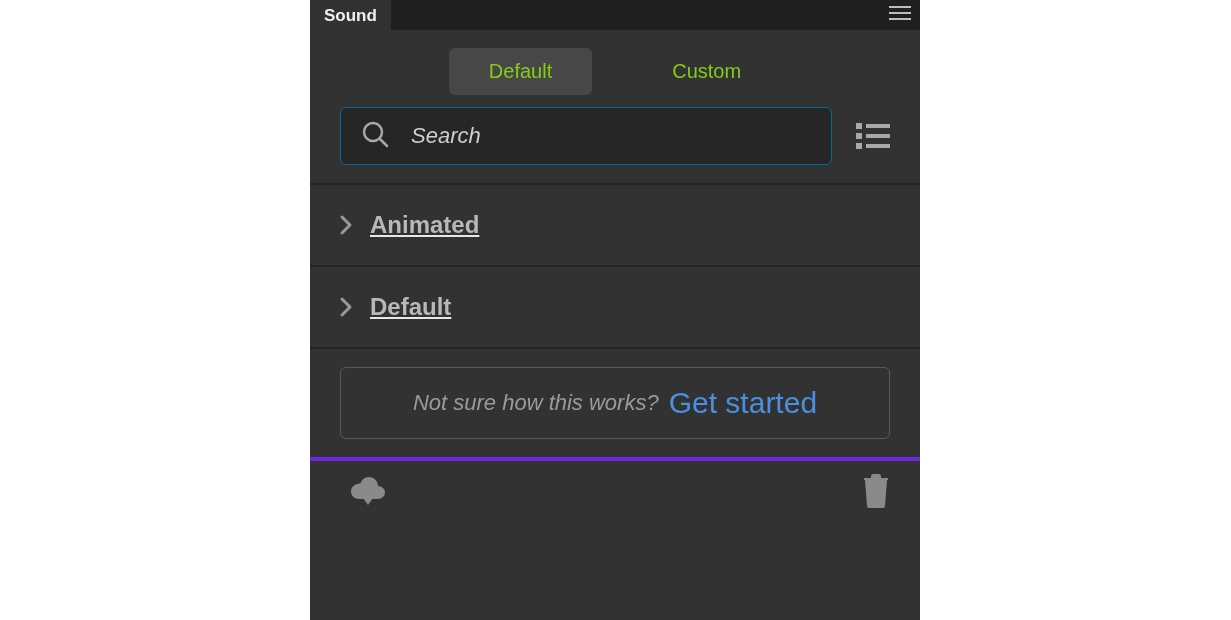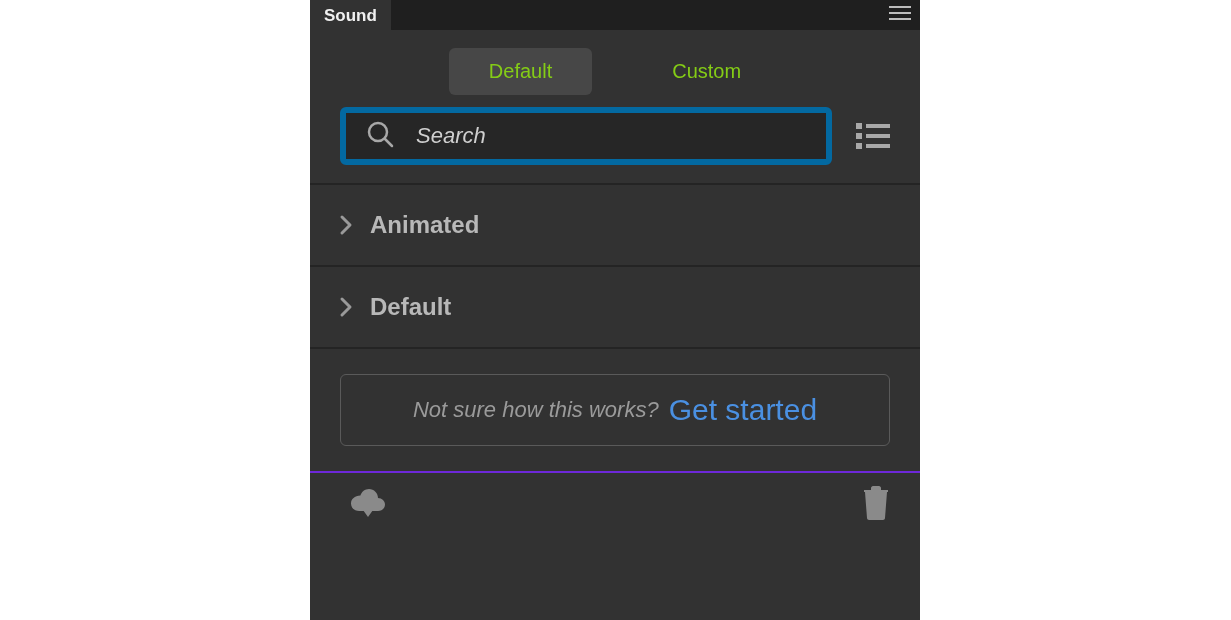--- a/index.html
+++ b/index.html
@@ -73,21 +73,21 @@
   .search-row {
     display: flex;
     align-items: center;
     gap: 24px;
     padding: 0 30px 18px 30px;
   }
   .search-box {
     flex: 1;
     height: 58px;
     background: #262626;
-    border: 6px solid #0369a1;
+    border: 1px solid #0369a1;
     border-radius: 6px;
     display: flex;
     align-items: center;
     gap: 20px;
     padding: 0 20px;
     box-sizing: border-box;
   }
   .search-icon svg { width: 28px; height: 28px; }
   .search-icon circle { stroke: #a8a8a8; stroke-width: 2.5; fill: none; }
   .search-icon line { stroke: #a8a8a8; stroke-width: 2.5; stroke-linecap: round; }
@@ -110,32 +110,33 @@
     border-top: 2px solid #242424;
   }
   .category-row {
     height: 80px;
     display: flex;
     align-items: center;
     gap: 16px;
     padding: 0 28px;
     border-bottom: 2px solid #242424;
     cursor: pointer;
+    text-decoration: underline;
   }
   .chevron svg { width: 16px; height: 24px; display:block; }
   .chevron polyline { stroke: #9a9a9a; stroke-width: 3; fill: none; stroke-linecap: round; stroke-linejoin: round; }
   .category-label {
     font-size: 24px;
     font-weight: 700;
     color: #b8b8b8;
   }
 
   .help-section {
-    padding: 25px 30px;
-    border-bottom: 2px solid #6d28d9;
+    padding: 18px 30px;
+    border-bottom: 4px solid #6d28d9;
   }
   .help-box {
     border: 1px solid #5a5a5a;
     border-radius: 6px;
     height: 70px;
     display: flex;
     align-items: center;
     justify-content: center;
     gap: 10px;
   }

